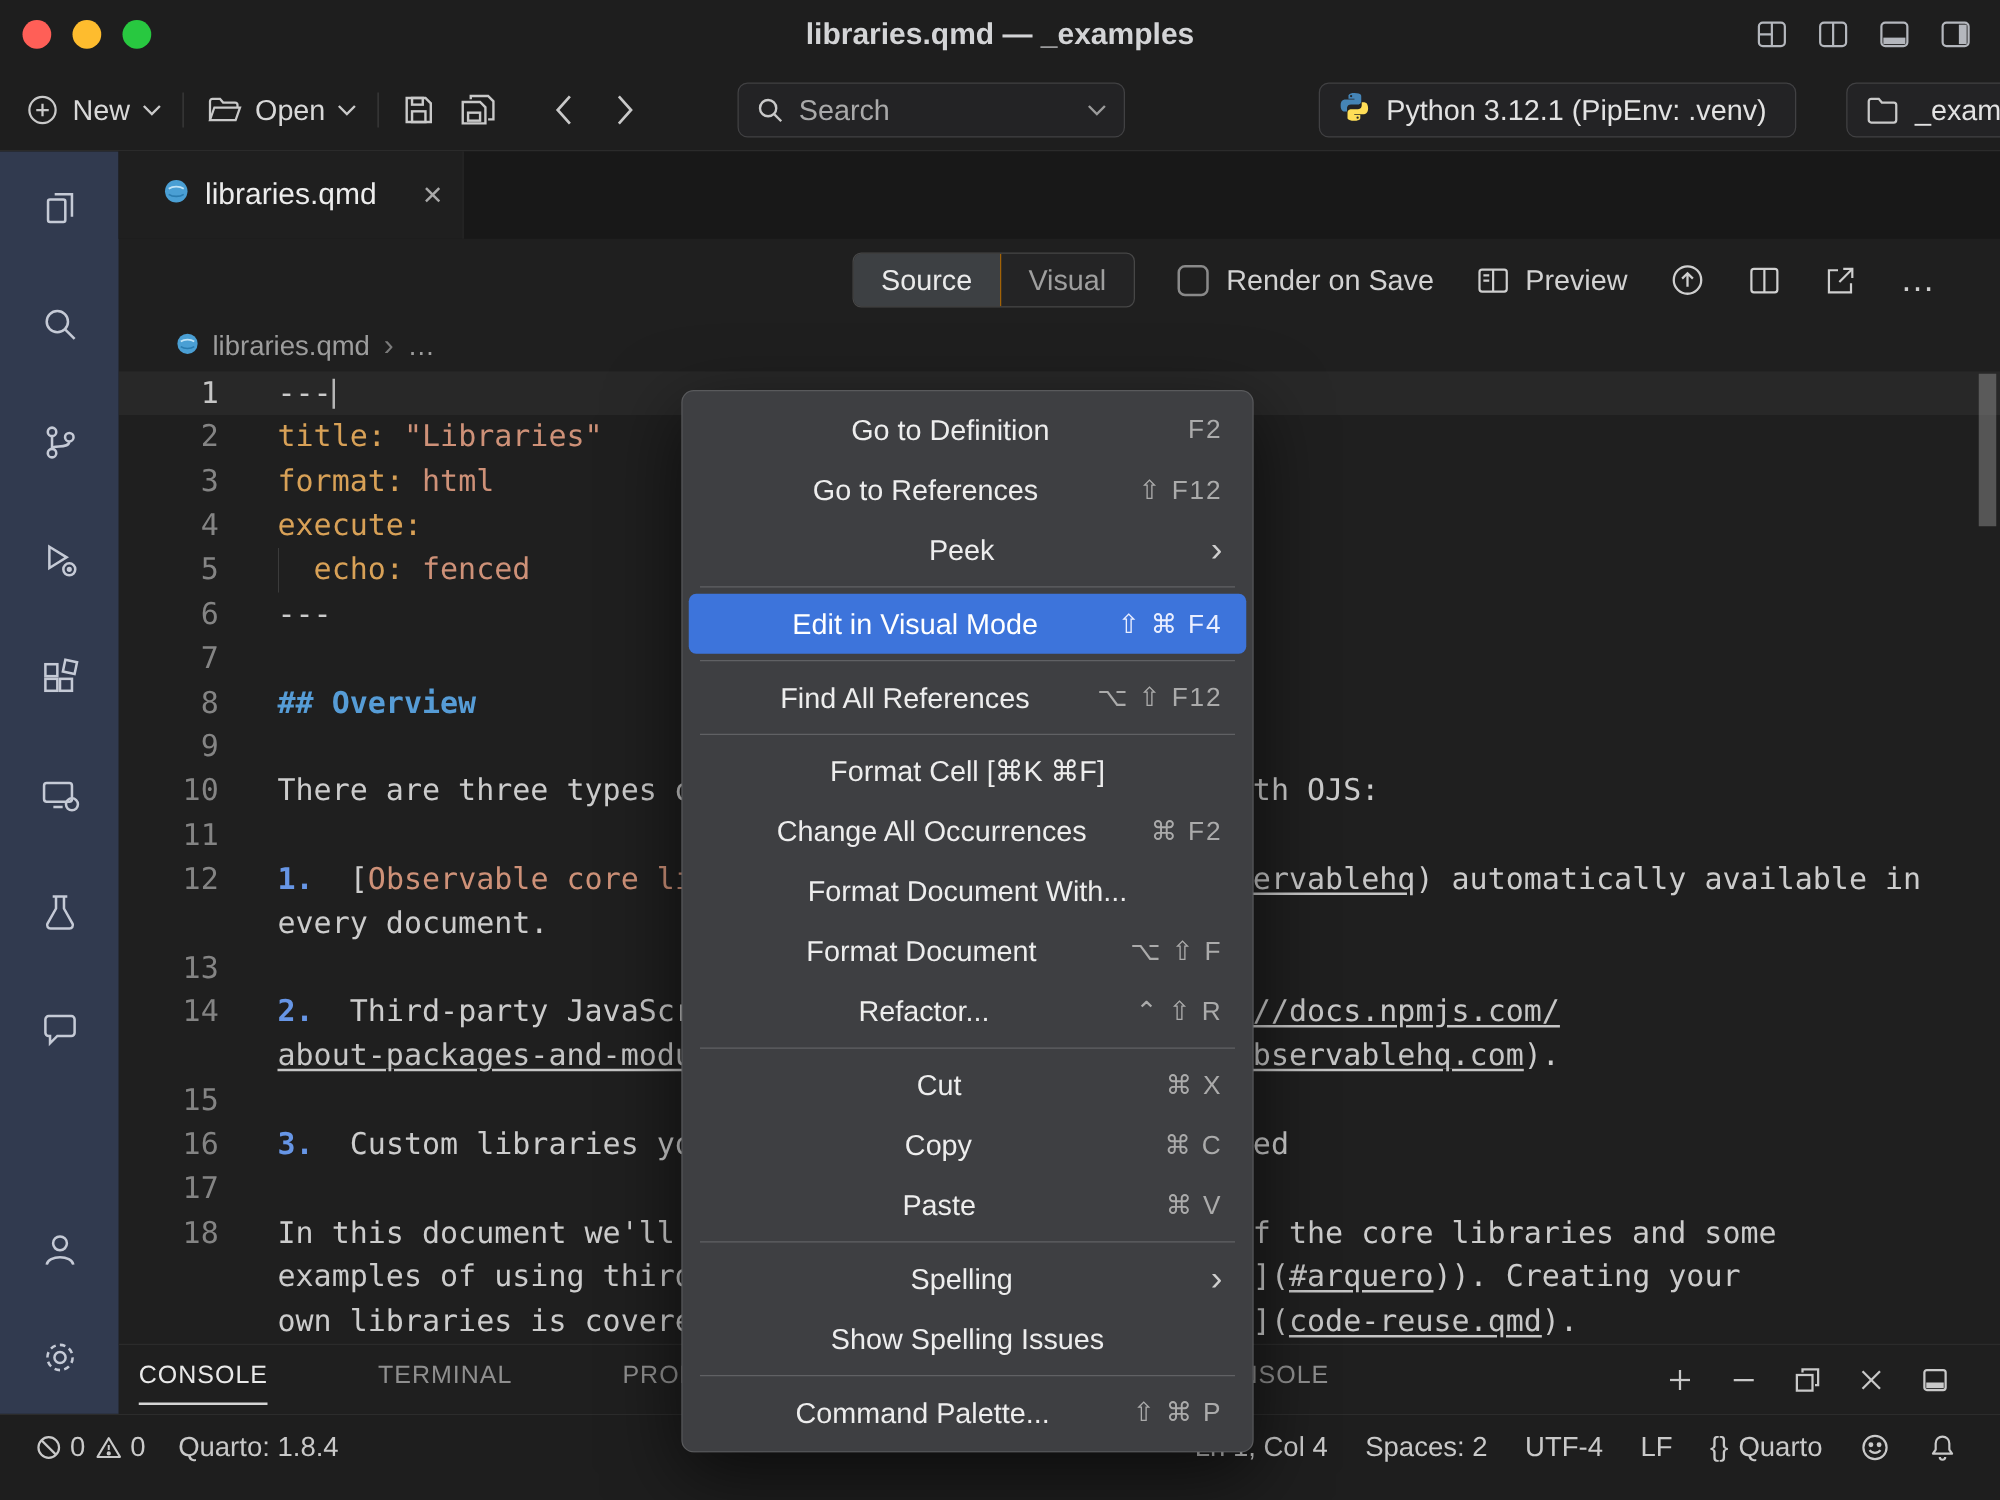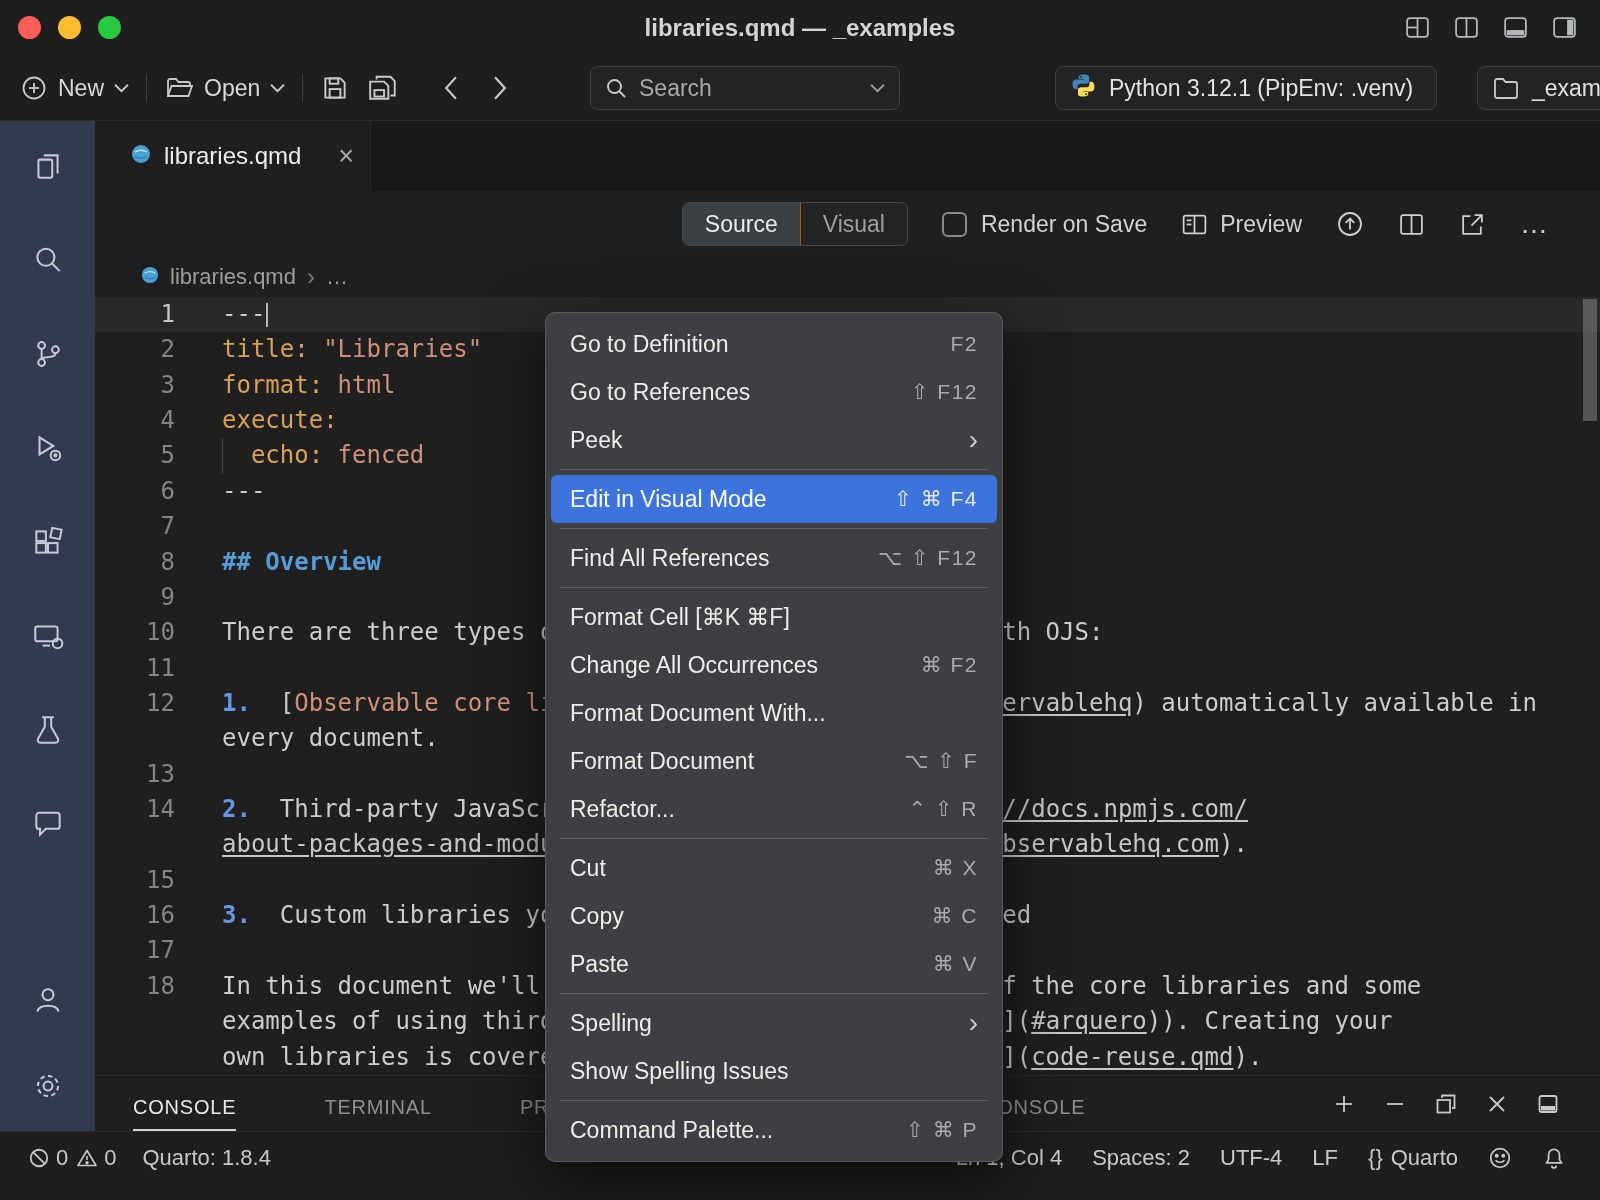--- a/index.html
+++ b/index.html
@@ -78,22 +78,22 @@
   .seg-heading{color:#569cd6;font-weight:700}
   .seg-listnum{color:#6796e6;font-weight:700}
   .seg-plain{color:#cccccc}
   .seg-linktext{color:#ce9178}
   .seg-url{color:#c6c6c6;text-decoration:underline;text-underline-offset:3px;}
   .seg-guide{display:inline-block;width:28.9px;height:100%;box-shadow:inset 1px 0 0 #454545;}
   .seg-cursor{display:inline-block;width:2px;height:24px;background:#b5b5b5;vertical-align:middle;margin-left:1px;}
   .scroll-thumb{position:absolute;top:2px;right:3px;width:14px;height:122px;background:rgba(150,150,150,.45);}
 
   
-  .paneltabs{position:relative;height:56px;border-top:1px solid #2b2b2b;display:flex;align-items:flex-end;
-             padding-left:38px;box-sizing:border-box;}
+  .paneltabs{position:relative;height:56px;border-top:1px solid #2b2b2b;display:flex;align-items:flex-start;
+             padding-left:16px;box-sizing:border-box;}
   #panel-tabs{display:flex;gap:88px;font-size:20px;letter-spacing:.8px;color:#8f8f8f;font-weight:500;}
   .panel-tab{padding:13px 0 10px;border-bottom:2px solid transparent;}
   .panel-tab.active{color:#e9e9e9;border-color:#d4d4d4;}
   .panel-actions{position:absolute;right:40px;top:0;height:56px;display:flex;align-items:center;gap:27px;color:#c9c9c9;}
   .panel-actions svg{display:block}
 
   
   .statusbar{height:70px;background:#1e1e1e;border-top:1px solid #2c2c2c;display:flex;align-items:center;
              padding:0 34px 18px 28px;box-sizing:border-box;font-size:22px;color:#c9c9c9;}
   .sb-left{display:flex;align-items:center;gap:26px;}
@@ -101,21 +101,21 @@
   .sb-pair{display:flex;align-items:center;gap:6px;}
   .sb-item{display:flex;align-items:center;gap:8px;}
   .sb-ico{display:flex;color:#c9c9c9}
 
   
   #context-menu{position:absolute;left:545px;top:312px;width:458px;background:#3e3f42;
                 border:1px solid rgba(255,255,255,.14);border-radius:10px;padding:7px 0;
                 box-shadow:0 18px 60px rgba(0,0,0,.6);z-index:100;font-size:23px;color:#ededed;box-sizing:border-box;}
   .menu-item{height:48px;display:flex;align-items:center;padding:0 24px;}
   .menu-item.hl{background:#3d74db;margin:0 5px;padding:0 19px;border-radius:6px;color:#ffffff;}
-  .mi-label{flex:1;}
+  .mi-label{flex:1;text-align:center;}
   .mi-key{color:#ababab;font-size:21px;letter-spacing:1.5px;white-space:pre;}
   .hl .mi-key{color:#e9eeff;}
   .mi-sub{color:#cfcfcf;font-size:28px;line-height:1;}
   .menu-sep{height:1px;background:rgba(255,255,255,.18);margin:5px 14px;}
 </style>
 </head>
 <body>
 
 <div class="app">
 

